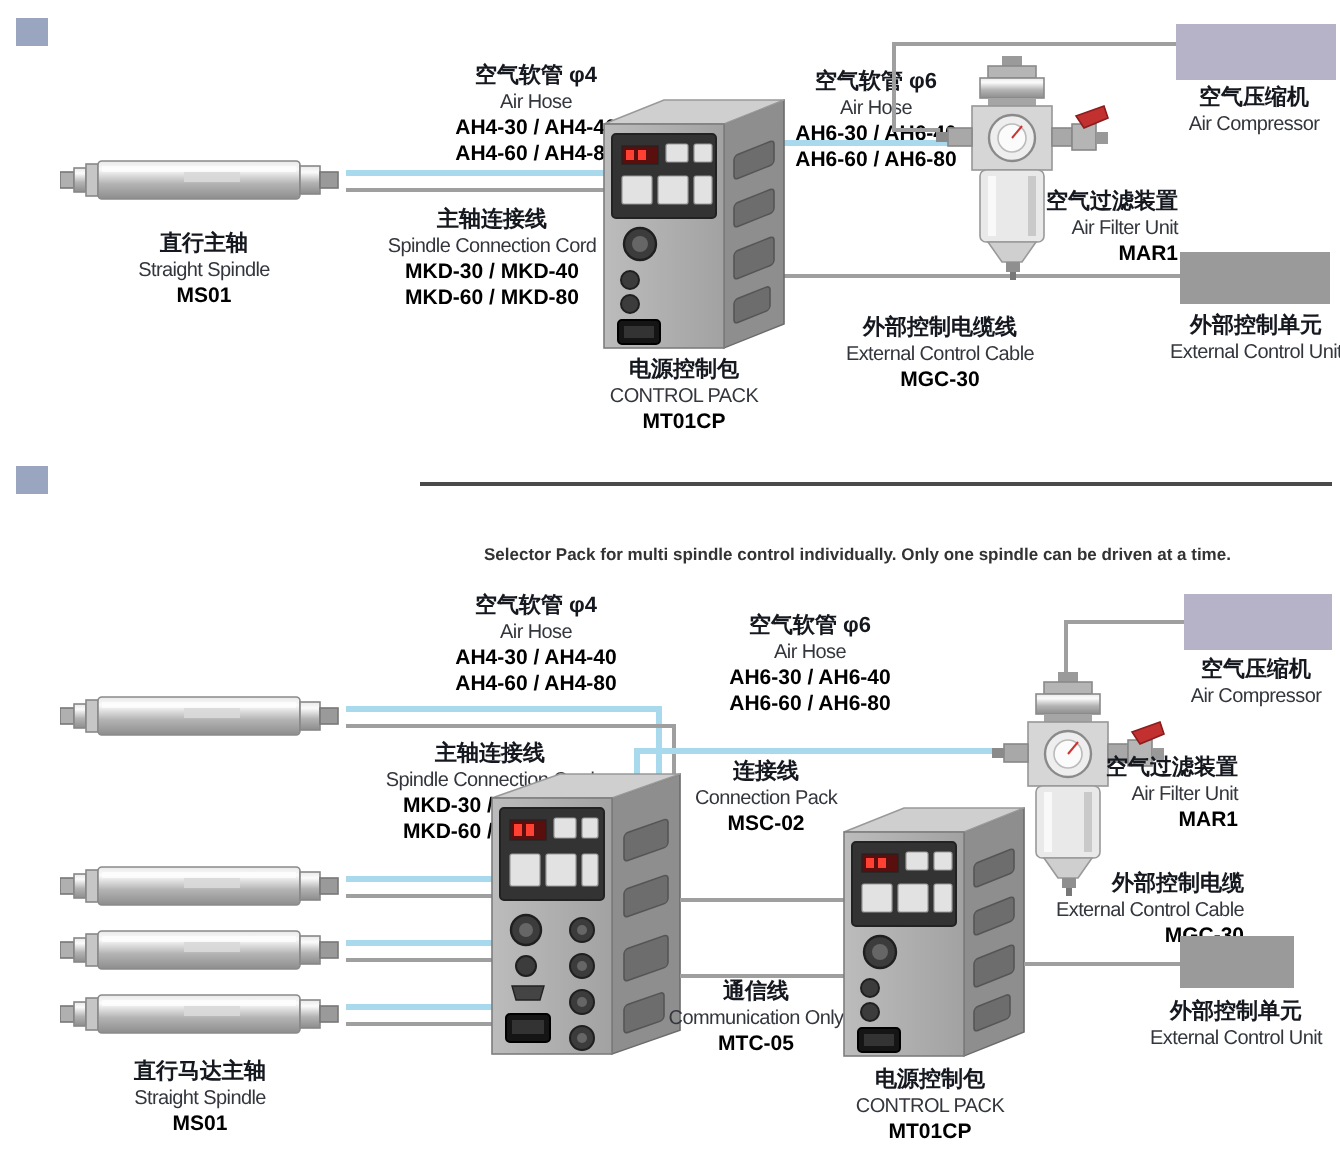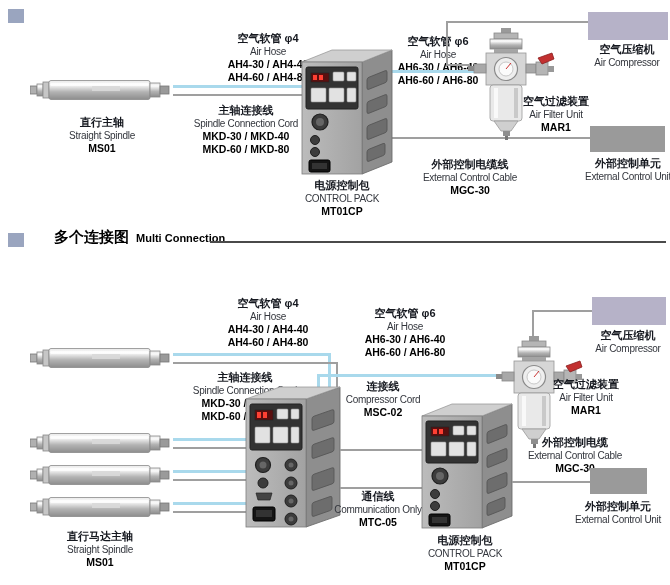--- a/index.html
+++ b/index.html
@@ -8,21 +8,21 @@
   .abs{position:absolute;}
   .bullet{position:absolute;width:16px;height:14px;background:#9aa5bf;}
   .sec-title{position:absolute;white-space:nowrap;}
   .sec-title .t-zh{font-size:15px;font-weight:bold;color:#000;}
   .sec-title .t-en{font-size:11px;font-weight:bold;color:#000;margin-left:7px;}
   .rule{position:absolute;background:#4a4a4a;height:2px;}
   .subtitle{position:absolute;font-size:13px;font-weight:bold;color:#000;white-space:nowrap;}
   .note{position:absolute;font-size:9px;font-weight:bold;color:#222;white-space:nowrap;}
   .note-en{font-size:8.5px;color:#333;}
   .lbl{position:absolute;text-align:center;transform:translateX(-50%);line-height:13px;white-space:nowrap;}
-  .lbl-left{position:absolute;text-align:center;line-height:13px;white-space:nowrap;}
+  .lbl-left{position:absolute;text-align:right;line-height:13px;white-space:nowrap;}
   .zh{display:block;font-weight:bold;font-size:11px;color:#15181f;}
   .en{display:block;font-size:10px;color:#33363d;letter-spacing:-0.3px;}
   .mdl{display:block;font-weight:bold;font-size:10.5px;color:#000;}
   .hose{position:absolute;background:#a9d9ec;height:3px;}
   .hose-v{position:absolute;background:#a9d9ec;width:3px;}
   .cord{position:absolute;background:#9f9f9f;height:2px;}
   .cord-v{position:absolute;background:#9f9f9f;width:2px;}
   .box-comp{position:absolute;background:#b6b2c8;}
   .box-unit{position:absolute;background:#9a9a9a;}
 </style>
@@ -168,24 +168,22 @@
     <span class="en">External Control Cable</span>
     <span class="mdl">MGC-30</span>
   </div>
   <div class="box-unit" style="left:590px;top:126px;width:75px;height:26px"></div>
   <div class="lbl" style="left:628px;top:157px">
     <span class="zh">外部控制单元</span>
     <span class="en">External Control Unit</span>
   </div>
 
   <div class="bullet" style="left:8px;top:233px"></div>
-  <div class="sec-title" style="left:54px;top:228px">
-    <span class="t-zh">多个连接图</span><span class="t-en">Multi Connection</span>
-  </div>
   <div class="rule" style="left:210px;top:241px;width:456px"></div>
+  <div class="note note-en" style="left:242px;top:272px">Selector Pack for multi spindle control individually. Only one spindle can be driven at a time.</div>
 
   <div class="lbl" style="left:268px;top:297px">
     <span class="zh">空气软管 φ4</span>
     <span class="en">Air Hose</span>
     <span class="mdl">AH4-30 / AH4-40</span>
     <span class="mdl">AH4-60 / AH4-80</span>
   </div>
   <div class="lbl" style="left:405px;top:307px">
     <span class="zh">空气软管 φ6</span>
     <span class="en">Air Hose</span>
@@ -281,21 +279,21 @@
     </svg>
   <div class="lbl-left" style="left:553px;top:378px">
     <span class="zh">空气过滤装置</span>
     <span class="en">Air Filter Unit</span>
     <span class="mdl">MAR1</span>
   </div>
 
   <div class="cord" style="left:340px;top:449px;width:84px"></div>
   <div class="lbl" style="left:383px;top:380px">
     <span class="zh">连接线</span>
-    <span class="en">Compressor Cord</span>
+    <span class="en">Connection Pack</span>
     <span class="mdl">MSC-02</span>
   </div>
   <div class="cord" style="left:340px;top:487px;width:84px"></div>
   <div class="lbl" style="left:378px;top:490px">
     <span class="zh">通信线</span>
     <span class="en">Communication Only</span>
     <span class="mdl">MTC-05</span>
   </div>
 
   <svg class="abs" style="left:420px;top:402px" width="95" height="130" viewBox="0 0 95 130">

